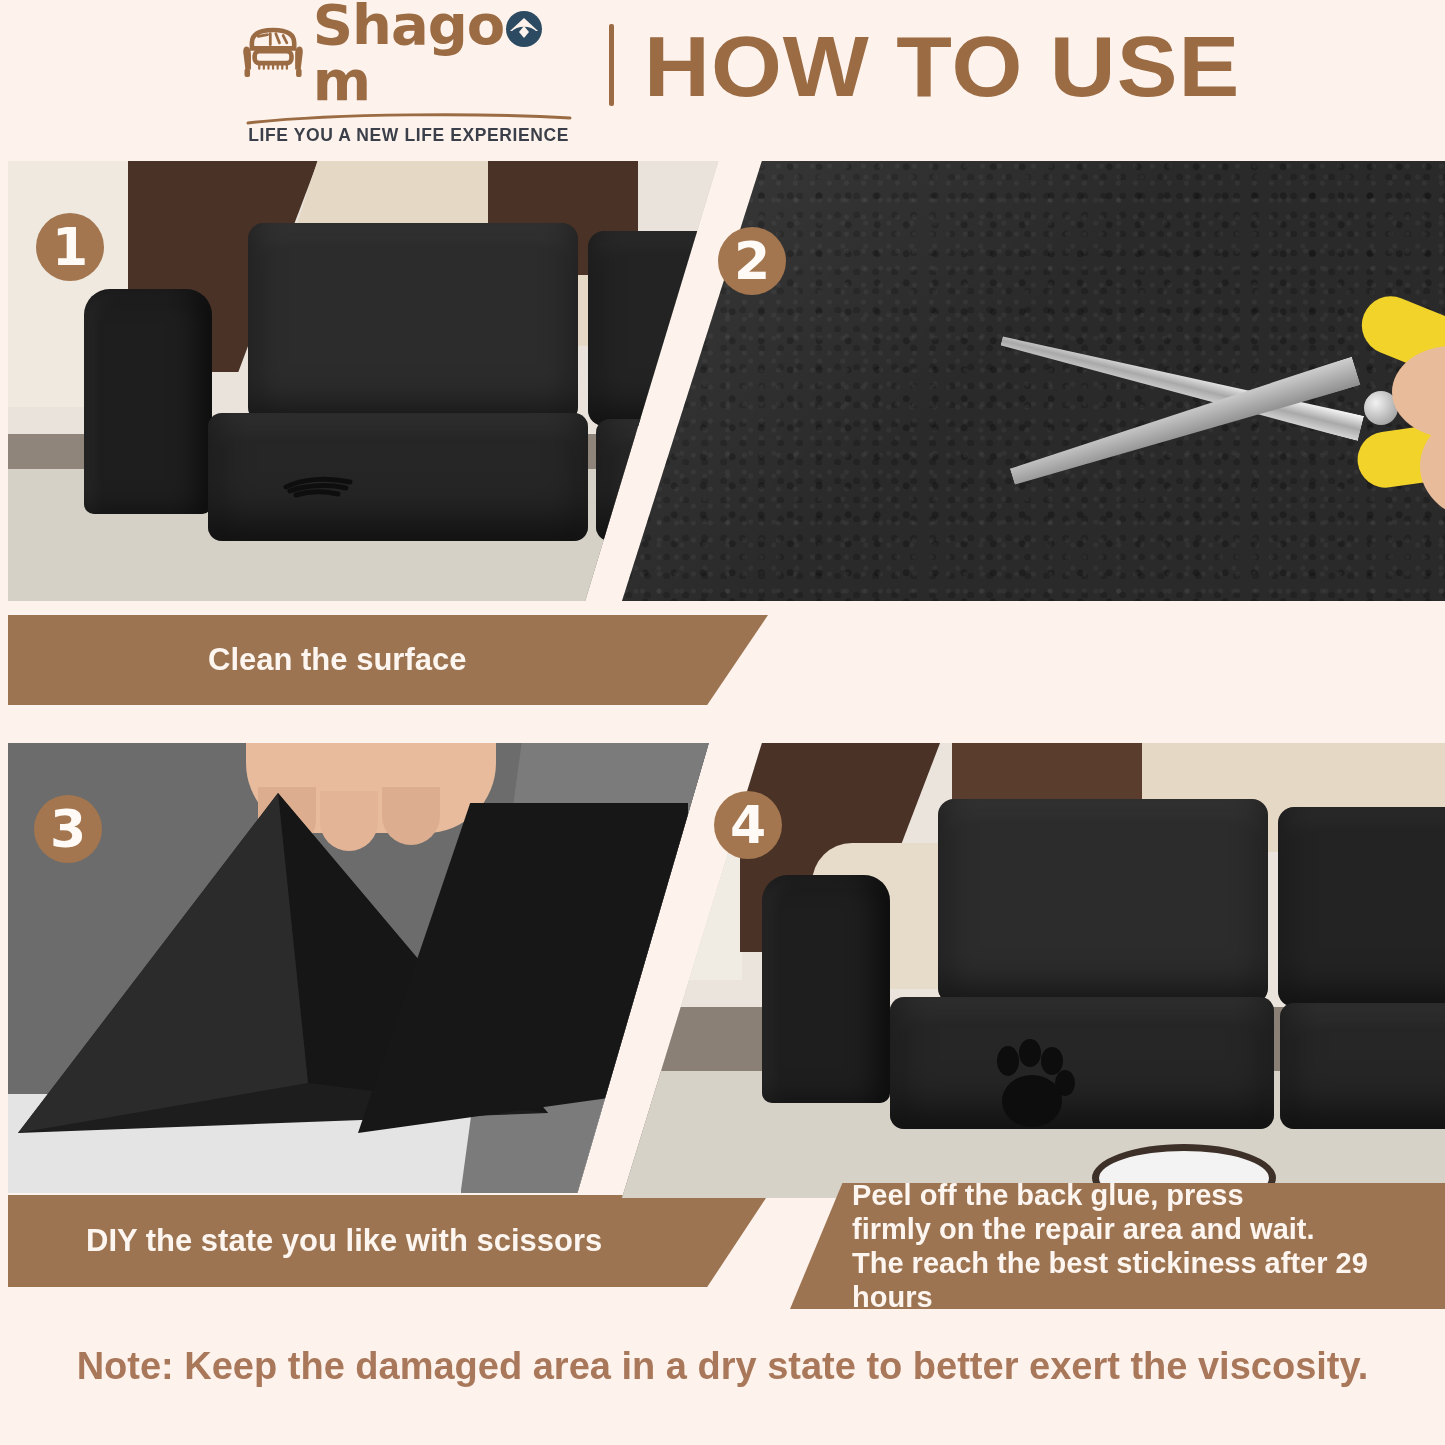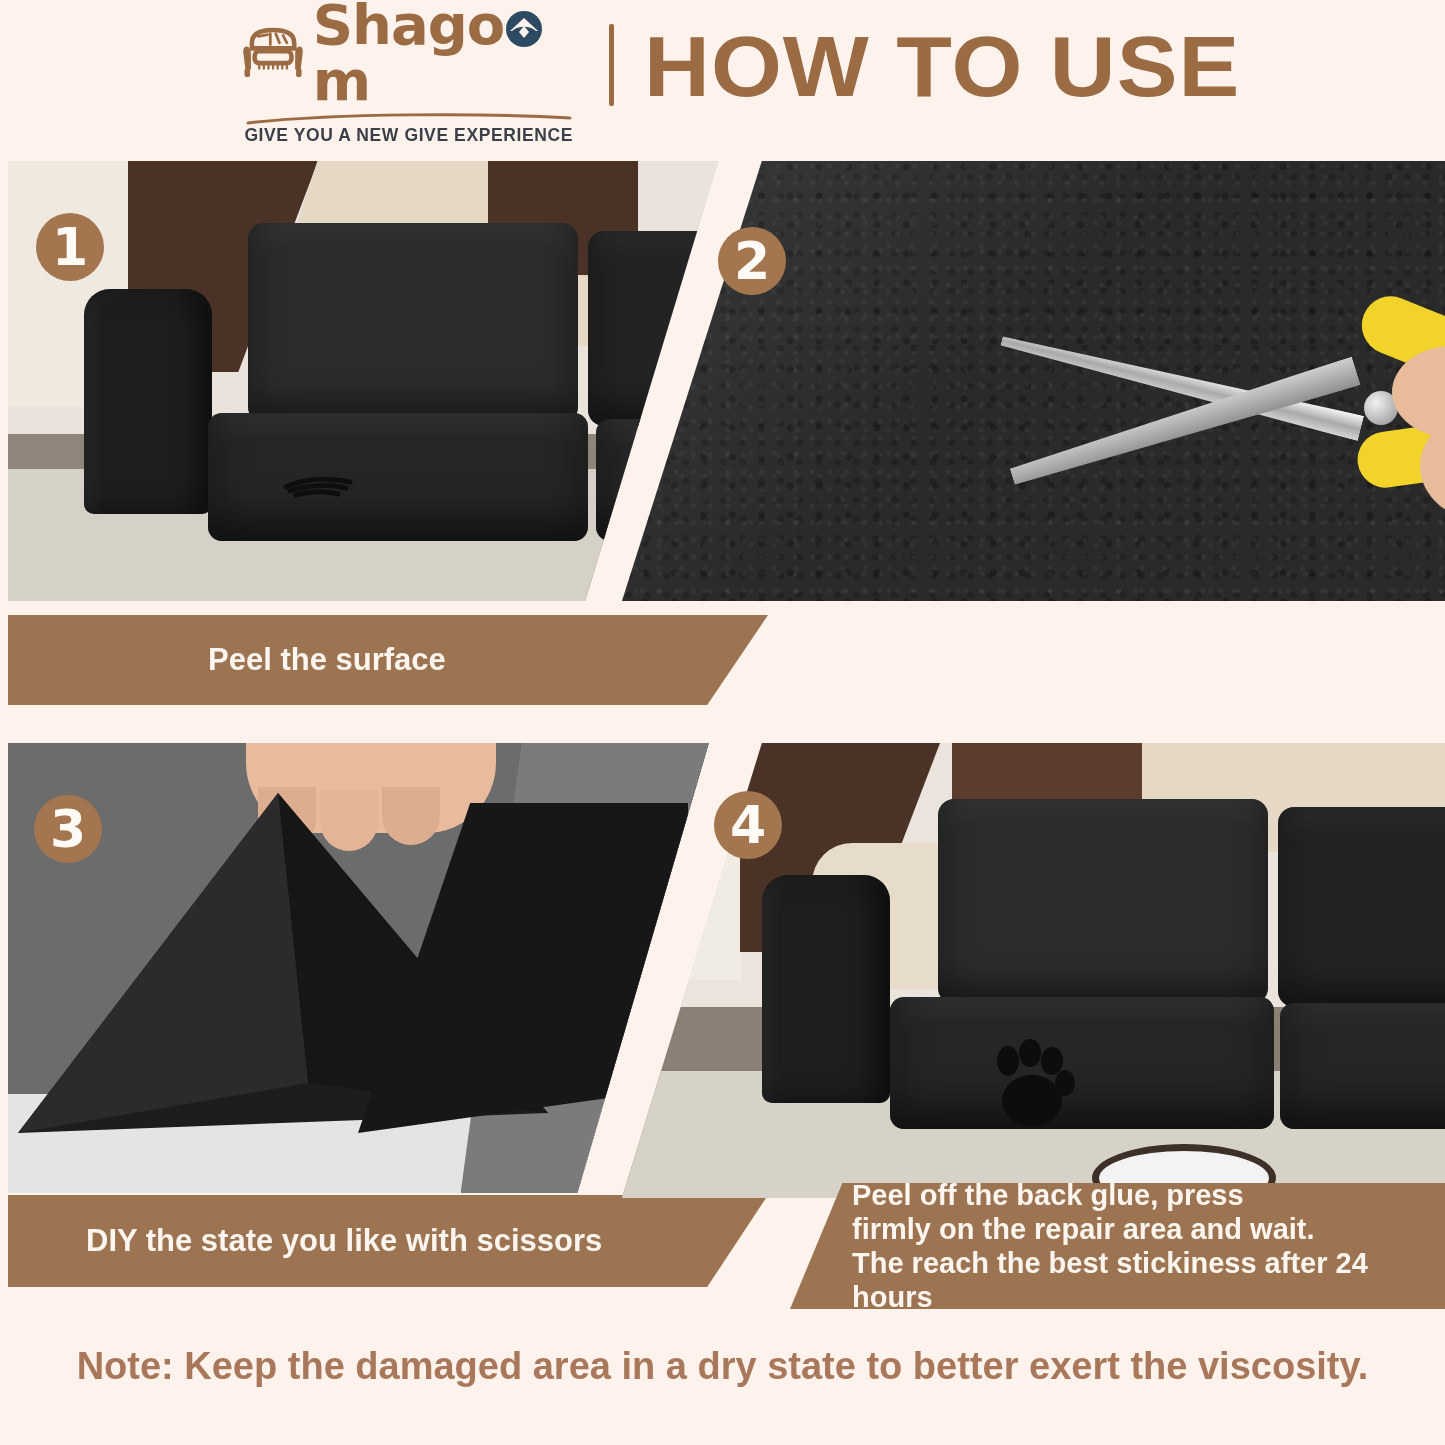--- a/index.html
+++ b/index.html
@@ -140,21 +140,21 @@
                 <path d="M6 22 C12 15 26 15 32 22 C26 29 12 29 6 22 Z" fill="#2d4a63"></path>
                 <polygon points="19,16 24,22 19,28 14,22" fill="#fdf3ec"></polygon>
               </svg></span>m</span>
       </div>
     </div>
 
     <div class="tagline-wrap">
       <svg class="swoosh" viewBox="0 0 330 14">
         <path d="M4 11 C90 1 245 1 326 6" stroke="#9b6b44" stroke-width="3" fill="none" stroke-linecap="round"></path>
       </svg>
-      <div class="tagline">GIVE YOU A NEW GIVE EXPERIENCE</div>
+      <div class="tagline">LIFE YOU A NEW LIFE EXPERIENCE</div>
     </div>
   </div>
 
   <div class="v-divider"></div>
 
   <div class="title">HOW TO USE</div>
 </div>
 
 <div class="steps">
 
@@ -182,21 +182,21 @@
             <path d="M6 18 C22 10 46 8 70 13 M10 22 C26 16 48 15 66 19 M16 26 C30 22 44 22 58 25" stroke="#0b0b0b" stroke-width="5" fill="none" stroke-linecap="round"></path>
           </svg>
         </div>
       </div>
     </div>
     <div class="badge" style="left:36px;top:70px;">1</div>
   </div>
 
   <div class="caption" style="left:8px;top:472px;width:760px;height:90px;
        clip-path:polygon(0 0,100% 0,92% 100%,0 100%);padding-left:200px;box-sizing:border-box;">
-    <span>Peel the surface</span>
+    <span>Clean the surface</span>
   </div>
 
   <div class="cell" style="left:610px;top:0;width:835px;height:470px;">
     <div class="photo" style="left:12px;top:18px;width:823px;height:440px;
          clip-path:polygon(17% 0,100% 0,100% 100%,0 100%);">
       <div class="scene">
         <div class="leather"></div>
         <div style="position:absolute;left:0;top:0;width:100%;height:100%;
                     background:linear-gradient(135deg,rgba(255,255,255,.07),transparent 45%);"></div>
 
@@ -291,18 +291,18 @@
                     background:#f3f3f3;border:7px solid #3d3029;"></div>
       </div>
     </div>
     <div class="badge" style="left:104px;top:48px;">4</div>
   </div>
 
   <div class="caption" style="left:790px;top:1040px;width:655px;height:126px;
        clip-path:polygon(8% 0,100% 0,100% 100%,0 100%);padding-left:62px;box-sizing:border-box;">
     <span style="font-size:29px;">Peel off the back glue, press
 firmly on the repair area and wait.
-The reach the best stickiness after 24 hours</span>
+The reach the best stickiness after 29 hours</span>
   </div>
 
 </div>
 
 <div class="note">Note: Keep the damaged area in a dry state to better exert the viscosity.</div>
 
 </body></html>

